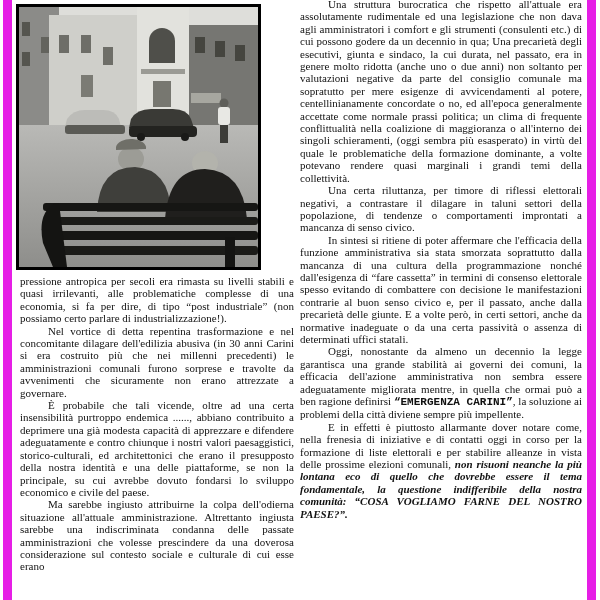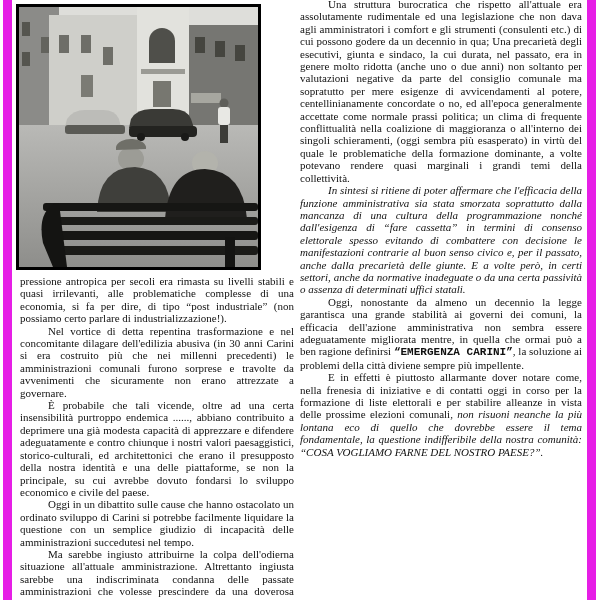--- a/index.html
+++ b/index.html
@@ -17,23 +17,23 @@
   .photo-frame svg{display:block;width:100%;height:100%;}
   .col{
     position:absolute;text-align:justify;
     font-size:11px;line-height:12.4px;letter-spacing:0px;
   }
   .col p{margin:0;padding:0;text-indent:28px;}
   .col p.no-indent{text-indent:0;}
   .col-left{left:20px;top:275px;width:274px;height:322px;overflow:hidden;}
   .col-right{left:300px;top:-2px;width:282px;height:604px;overflow:hidden;}
   .seg-normal{font-style:normal;font-weight:normal;}
-  .seg-italic{font-style:italic;}
+  .seg-italic{}
   .seg-bold{font-weight:bold;font-family:Liberation Mono, monospace;}
-  .seg-bold-italic{font-weight:normal;font-style:italic;}
+  .seg-bold-italic{font-weight:bold;font-style:italic;}
 </style>
 </head>
 <body>
 
 <div class="page">
   <div class="stripe stripe-left"></div>
   <div class="stripe stripe-right"></div>
 
   <figure class="photo-frame">
     <svg viewBox="0 0 239 260" preserveAspectRatio="none" aria-hidden="true">
@@ -100,22 +100,22 @@
         <path d="M36 196 q-18 10 -12 40 l10 24 h14 l-8 -64 z" fill="#141412"></path>
         <rect x="206" y="230" width="10" height="30" fill="#141412"></rect>
       </g>
     </svg>
   </figure>
 
   <div class="col col-left" id="col-left">
       <p class="no-indent"><span class="seg-normal">pressione antropica per secoli era rimasta su livelli stabili e quasi irrilevanti, alle problematiche complesse di una economia, si fa per dire, di tipo “post industriale” (non possiamo certo parlare di industrializzazione!).</span></p>
       <p><span class="seg-normal">Nel vortice di detta repentina trasformazione e nel concomitante dilagare dell'edilizia abusiva (in 30 anni Carini si era costruito più che nei millenni precedenti) le amministrazioni comunali furono sorprese e travolte da avvenimenti che sicuramente non erano attrezzate a governare.</span></p>
       <p><span class="seg-normal">È probabile che tali vicende, oltre ad una certa insensibilità purtroppo endemica ......, abbiano contribuito a deprimere una già modesta capacità di apprezzare e difendere adeguatamente e contro chiunque i nostri valori paesaggistici, storico-culturali, ed architettonici che erano il presupposto della nostra identità e una delle piattaforme, se non la principale, su cui avrebbe dovuto fondarsi lo sviluppo economico e civile del paese.</span></p>
-      <p><span class="seg-normal">Oggi in un dibattito sulle cause che hanno ostacolato un ordinato sviluppo di Carini si potrebbe facilmente liquidare la questione con un semplice giudizio di incapacità delle amministrazioni succedutesi nel tempo.</span></p>
       <p><span class="seg-normal">Ma sarebbe ingiusto attribuirne la colpa dell'odierna situazione all'attuale amministrazione. Altrettanto ingiusta sarebbe una indiscriminata condanna delle passate amministrazioni che volesse prescindere da una doverosa considerazione sul contesto sociale e culturale di cui esse erano</span></p>
     </div>
   <div class="col col-right" id="col-right">
       <p><span class="seg-normal">Una struttura burocratica che rispetto all'attuale era assolutamente rudimentale ed una legislazione che non dava agli amministratori i comfort e gli strumenti (consulenti etc.) di cui possono godere da un decennio in qua; Una precarietà degli esecutivi, giunta e sindaco, la cui durata, nel passato, era in genere molto ridotta (anche uno o due anni) non soltanto per valutazioni negative da parte del consiglio comunale ma sopratutto per mere esigenze di avvicendamenti al potere, centellinianamente concordate o no, ed all'epoca generalmente accettate come normale prassi politica; un clima di frequente conflittualità nella coalizione di maggioranza o all'interno dei singoli schieramenti, (oggi sembra più esasperato) in virtù del quale le problematiche della formazione dominante, a volte potevano rendere quasi marginali i grandi temi della collettività.</span></p>
+      <p><span class="seg-normal">Una certa riluttanza, per timore di riflessi elettorali negativi, a contrastare il dilagare in taluni settori della popolazione, di tendenze o comportamenti improntati a mancanza di senso civico.</span></p>
       <p><span class="seg-italic">In sintesi si ritiene di poter affermare che l'efficacia della funzione amministrativa sia stata smorzata soprattutto dalla mancanza di una cultura della programmazione nonché dall'esigenza di “fare cassetta” in termini di consenso elettorale spesso evitando di combattere con decisione le manifestazioni contrarie al buon senso civico e, per il passato, anche dalla precarietà delle giunte. E a volte però, in certi settori, anche da normative inadeguate o da una certa passività o assenza di determinati uffici statali.</span></p>
       <p><span class="seg-normal">Oggi, nonostante da almeno un decennio la legge garantisca una grande stabilità ai governi dei comuni, la efficacia dell'azione amministrativa non sembra essere adeguatamente migliorata mentre, in quella che ormai può a ben ragione definirsi </span><span class="seg-bold">“EMERGENZA CARINI”</span><span class="seg-normal">, la soluzione ai problemi della città diviene sempre più impellente.</span></p>
       <p><span class="seg-normal">E in effetti è piuttosto allarmante dover notare come, nella frenesia di iniziative e di contatti oggi in corso per la formazione di liste elettorali e per stabilire alleanze in vista delle prossime elezioni comunali, </span><span class="seg-bold-italic">non risuoni neanche la più lontana eco di quello che dovrebbe essere il tema fondamentale, la questione indifferibile della nostra comunità: “COSA VOGLIAMO FARNE DEL NOSTRO PAESE?”.</span></p>
     </div>
 </div>
 
 </body></html>

